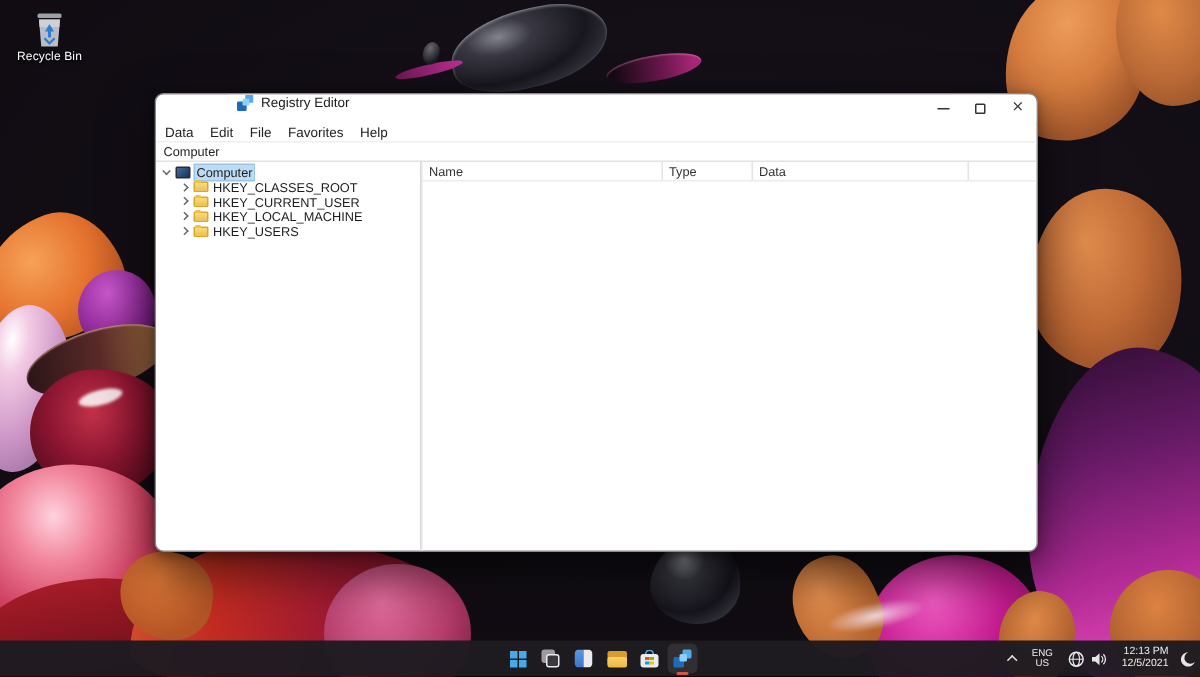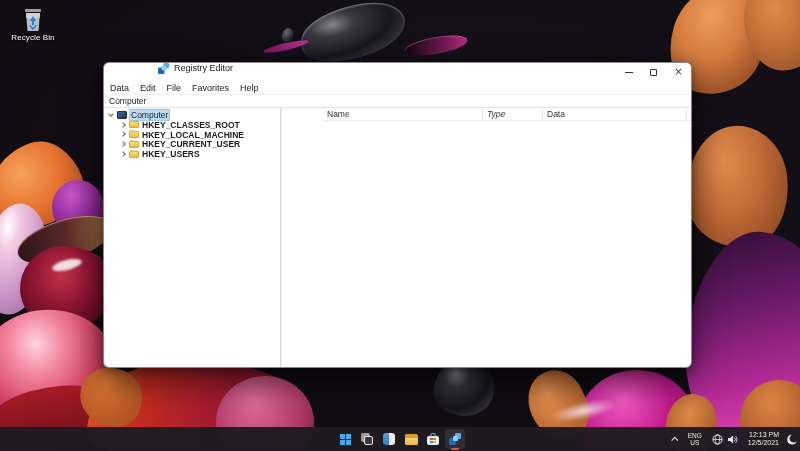--- a/index.html
+++ b/index.html
@@ -106,27 +106,27 @@
   .close-glyph { font-size:10px; line-height:1; color:#333; font-family:"DejaVu Sans", sans-serif; }
   .menubar { height:14px; display:flex; align-items:center; padding-left:6px; gap:11px; flex:0 0 auto;
     border-bottom:1px solid #f0f0f0; }
   .menubar span { font-size:9px; color:#222; }
   .addressbar { height:13px; display:flex; align-items:center; padding-left:5px; flex:0 0 auto;
     border-bottom:1px solid #e2e2e2; }
   .addressbar span { font-size:8.5px; color:#222; }
   .win-body { flex:1; display:flex; min-height:0; }
   .tree-pane { width:176px; flex:0 0 auto; padding-top:2px; overflow:hidden; }
   .splitter { width:2px; flex:0 0 auto; background:#fff; border-left:1px solid #d9d9d9; border-right:1px solid #eee; }
-  .list-pane { flex:1; display:flex; flex-direction:column; min-width:0;align-items:flex-end; }
+  .list-pane { flex:1; display:flex; flex-direction:column; min-width:0; }
   .list-header { height:13px; display:flex; border-bottom:1px solid #ececec; flex:0 0 auto; }
   .col { font-size:8.5px; color:#333; padding:1px 0 0 4px; border-right:1px solid #e4e4e4; }
-  .col-name { width:160px; } .col-type { width:60px;font-style:italic; } .col-data { width:144px; } .col-fill { flex:1; border-right:none; }
+  .col-name { width:160px; } .col-type { width:60px; } .col-data { width:144px; } .col-fill { flex:1; border-right:none; }
   .list-body { flex:1; }
   .tree-row { display:flex; align-items:center; height:9.8px; font-size:8.5px; color:#1c1c1c; padding-left:4px; }
-  .tree-row.child { padding-left:16px;font-weight:bold; }
+  .tree-row.child { padding-left:16px; }
   .chev { width:4px; height:4px; border-right:1px solid #666; border-bottom:1px solid #666; flex:0 0 auto; }
   .chev.down { transform:rotate(45deg); margin:-2px 4px 0 1px; }
   .chev.right { transform:rotate(-45deg); margin:0 4px 0 1px; }
   .pc-icon { width:10px; height:8px; border-radius:1px; margin-right:3px; flex:0 0 auto;
     background: linear-gradient(135deg,#3d6ea5 0%, #274a74 60%, #1b3050 100%); border:1px solid #2b2b33; }
   .folder-icon { position:relative; width:10px; height:7px; margin-right:3px; flex:0 0 auto;
     background: linear-gradient(#fada7e, #efc04c); border:0.5px solid #d9a62e; border-radius:1px; }
   .folder-icon::before { content:""; position:absolute; left:0; top:-2px; width:4px; height:2px;
     background:#efc04c; border-radius:1px 1px 0 0; }
   .tree-label { white-space:nowrap; }
@@ -260,26 +260,26 @@
           <span class="tree-label">Computer</span>
         </div>
         <div class="tree-row child">
           <span class="chev right"></span>
           <span class="folder-icon"></span>
           <span class="tree-label">HKEY_CLASSES_ROOT</span>
         </div>
         <div class="tree-row child">
           <span class="chev right"></span>
           <span class="folder-icon"></span>
-          <span class="tree-label">HKEY_LOCAL_MACHINE</span>
+          <span class="tree-label">HKEY_CURRENT_USER</span>
         </div>
         <div class="tree-row child">
           <span class="chev right"></span>
           <span class="folder-icon"></span>
-          <span class="tree-label">HKEY_CURRENT_USER</span>
+          <span class="tree-label">HKEY_LOCAL_MACHINE</span>
         </div>
         <div class="tree-row child">
           <span class="chev right"></span>
           <span class="folder-icon"></span>
           <span class="tree-label">HKEY_USERS</span>
         </div>
       </div>
       <div class="splitter"></div>
       <div class="list-pane">
         <div class="list-header">

